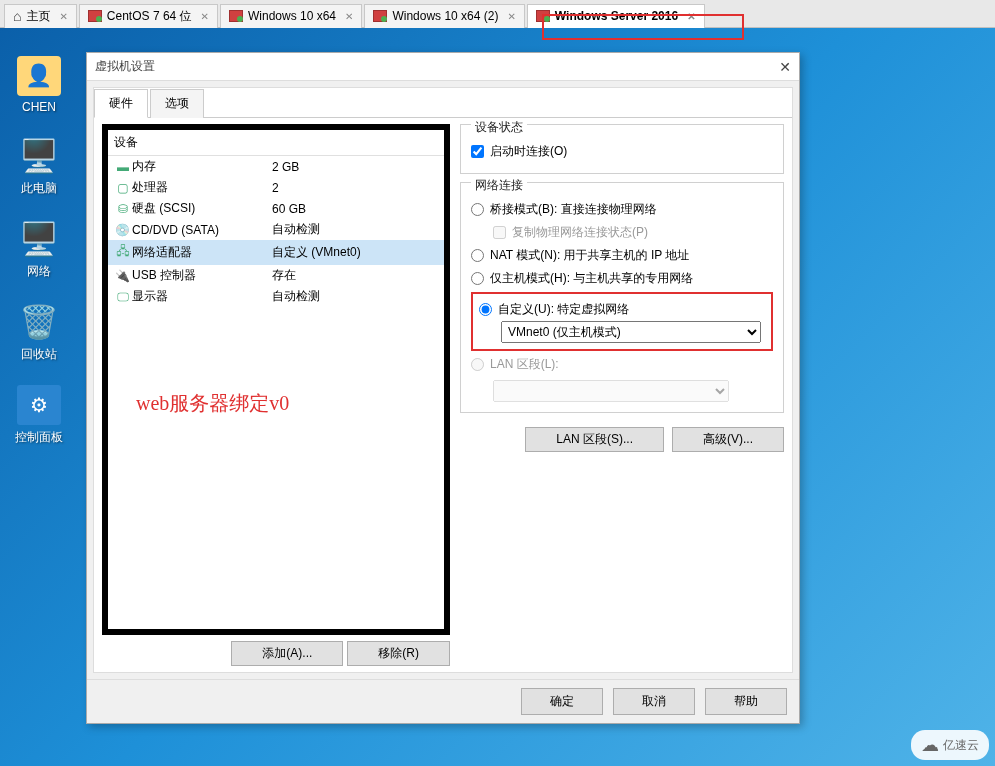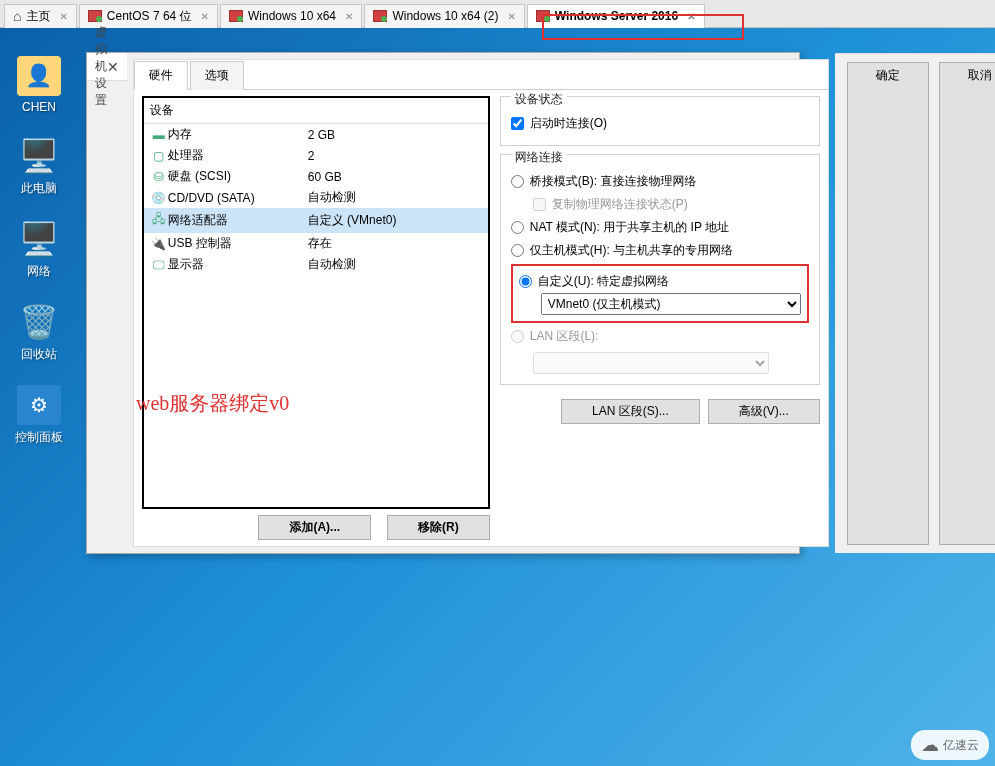--- a/index.html
+++ b/index.html
@@ -14,48 +14,48 @@
     .vm-icon { width: 14px; height: 12px; background: #d04040; display: inline-block; border: 1px solid #a03030; position: relative; }
     .vm-icon::after { content: ""; position: absolute; bottom: -1px; right: -1px; width: 6px; height: 6px; background: #4CAF50; border-radius: 50%; }
 
     
     .desktop { position: absolute; top: 28px; left: 0; width: 88px; padding-top: 28px; }
     .desktop-icon { width: 78px; text-align: center; color: #fff; margin-bottom: 22px; cursor: pointer; }
     .desktop-icon .glyph { width: 44px; height: 40px; margin: 0 auto 4px; display: flex; align-items: center; justify-content: center; font-size: 32px; }
     .desktop-icon .label { font-size: 12px; text-shadow: 1px 1px 2px rgba(0,0,0,.5); }
 
     
-    .dialog { position: absolute; left: 86px; top: 52px; width: 714px; height: 502px; background: #f0f0f0; border: 1px solid #aaa; box-shadow: 3px 3px 8px rgba(0,0,0,.25); display: flex; flex-direction: row; }
+    .dialog { position: absolute; left: 86px; top: 52px; width: 714px; height: 672px; background: #f0f0f0; border: 1px solid #aaa; box-shadow: 3px 3px 8px rgba(0,0,0,.25); display: flex; flex-direction: column; }
     .dialog-title { height: 28px; display: flex; align-items: center; justify-content: space-between; padding: 0 8px; background: #fff; border-bottom: 1px solid #ddd; }
     .dialog-title span { color: #444; }
     .dialog-close { font-size: 14px; color: #666; cursor: pointer; }
     .dialog-body { flex: 1; background: #fff; margin: 6px; border: 1px solid #ddd; display: flex; flex-direction: column; }
 
     
     .inner-tabs { display: flex; border-bottom: 1px solid #ccc; }
     .inner-tab { padding: 5px 14px; border: 1px solid #ccc; border-bottom: none; margin-right: 2px; background: #fff; cursor: pointer; position: relative; top: 1px; }
     .inner-tab.active { border-bottom: 1px solid #fff; }
     .inner-tab.inactive { background: #f4f4f4; }
 
     .content { flex: 1; display: flex; padding: 6px 8px; gap: 10px; }
 
     
     .left-col { width: 348px; display: flex; flex-direction: column; }
-    .device-list { border: 2px solid #000000; flex: 1; display: flex; flex-direction: column; }
+    .device-list { border: 6px solid #000000; flex: 1; display: flex; flex-direction: column; }
     .device-header { display: flex; background: #fff; border-bottom: 1px solid #e0e0e0; }
     .device-header div { padding: 4px 6px; }
     .hdr-dev { width: 158px; }
     .hdr-sum { flex: 1; }
     .device-rows { flex: 1; overflow: auto; }
     .device-row { display: flex; padding: 2px 6px; align-items: center; cursor: pointer; }
     .device-row.selected { background: #cce4f7; }
     .dr-icon { width: 18px; text-align: center; color: #4a7; }
     .dr-name { width: 140px; }
     .dr-summary { flex: 1; }
-    .left-buttons { display: flex; justify-content: flex-end; gap: 16px; margin-top: 6px; font-weight: bold; }
+    .left-buttons { display: flex; justify-content: flex-end; gap: 4px; margin-top: 6px; }
     .btn { background: #e1e1e1; border: 1px solid #adadad; padding: 3px 30px; cursor: pointer; min-width: 74px; text-align: center; }
 
     
     .right-col { flex: 1; display: flex; flex-direction: column; }
     .fieldset { border: 1px solid #d0d0d0; padding: 8px 10px 10px; margin-bottom: 8px; }
     .legend { color: #222; position: relative; top: -14px; background: #fff; padding: 0 4px; display: inline-block; }
     .fs-body { margin-top: -10px; }
     .chk-row, .radio-row { display: flex; align-items: center; gap: 6px; padding: 3px 0; }
     .radio-row.indent { padding-left: 22px; }
     .chk-row label, .radio-row label { cursor: pointer; }

